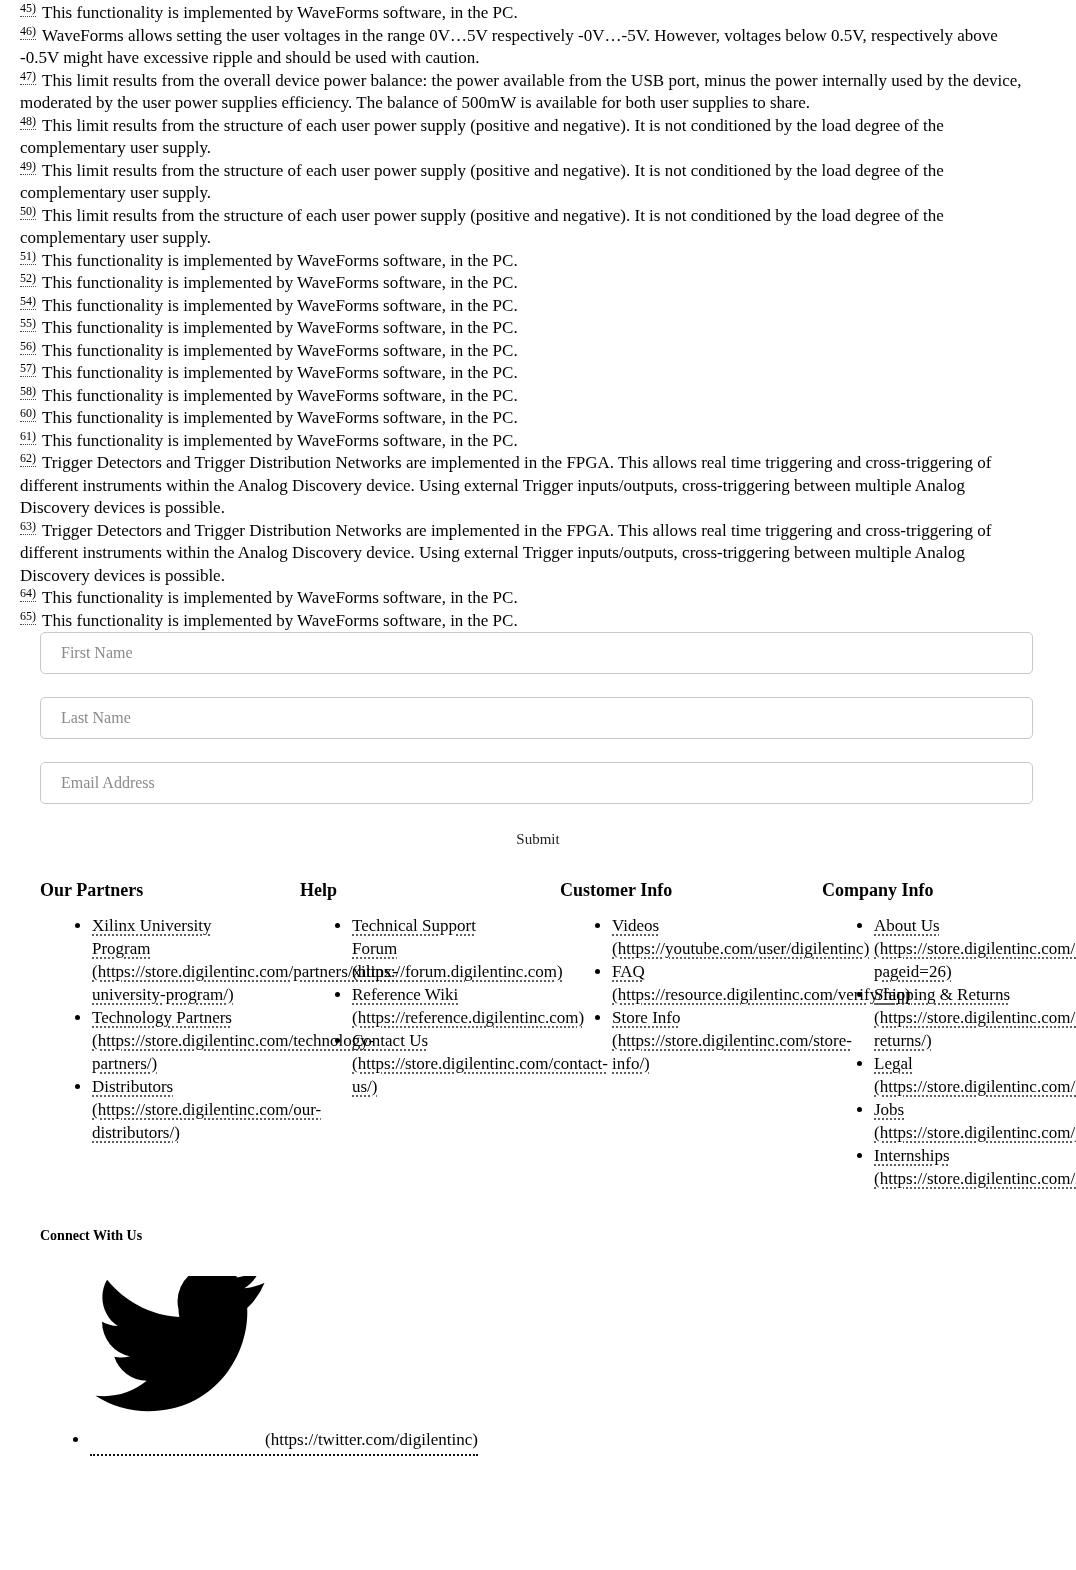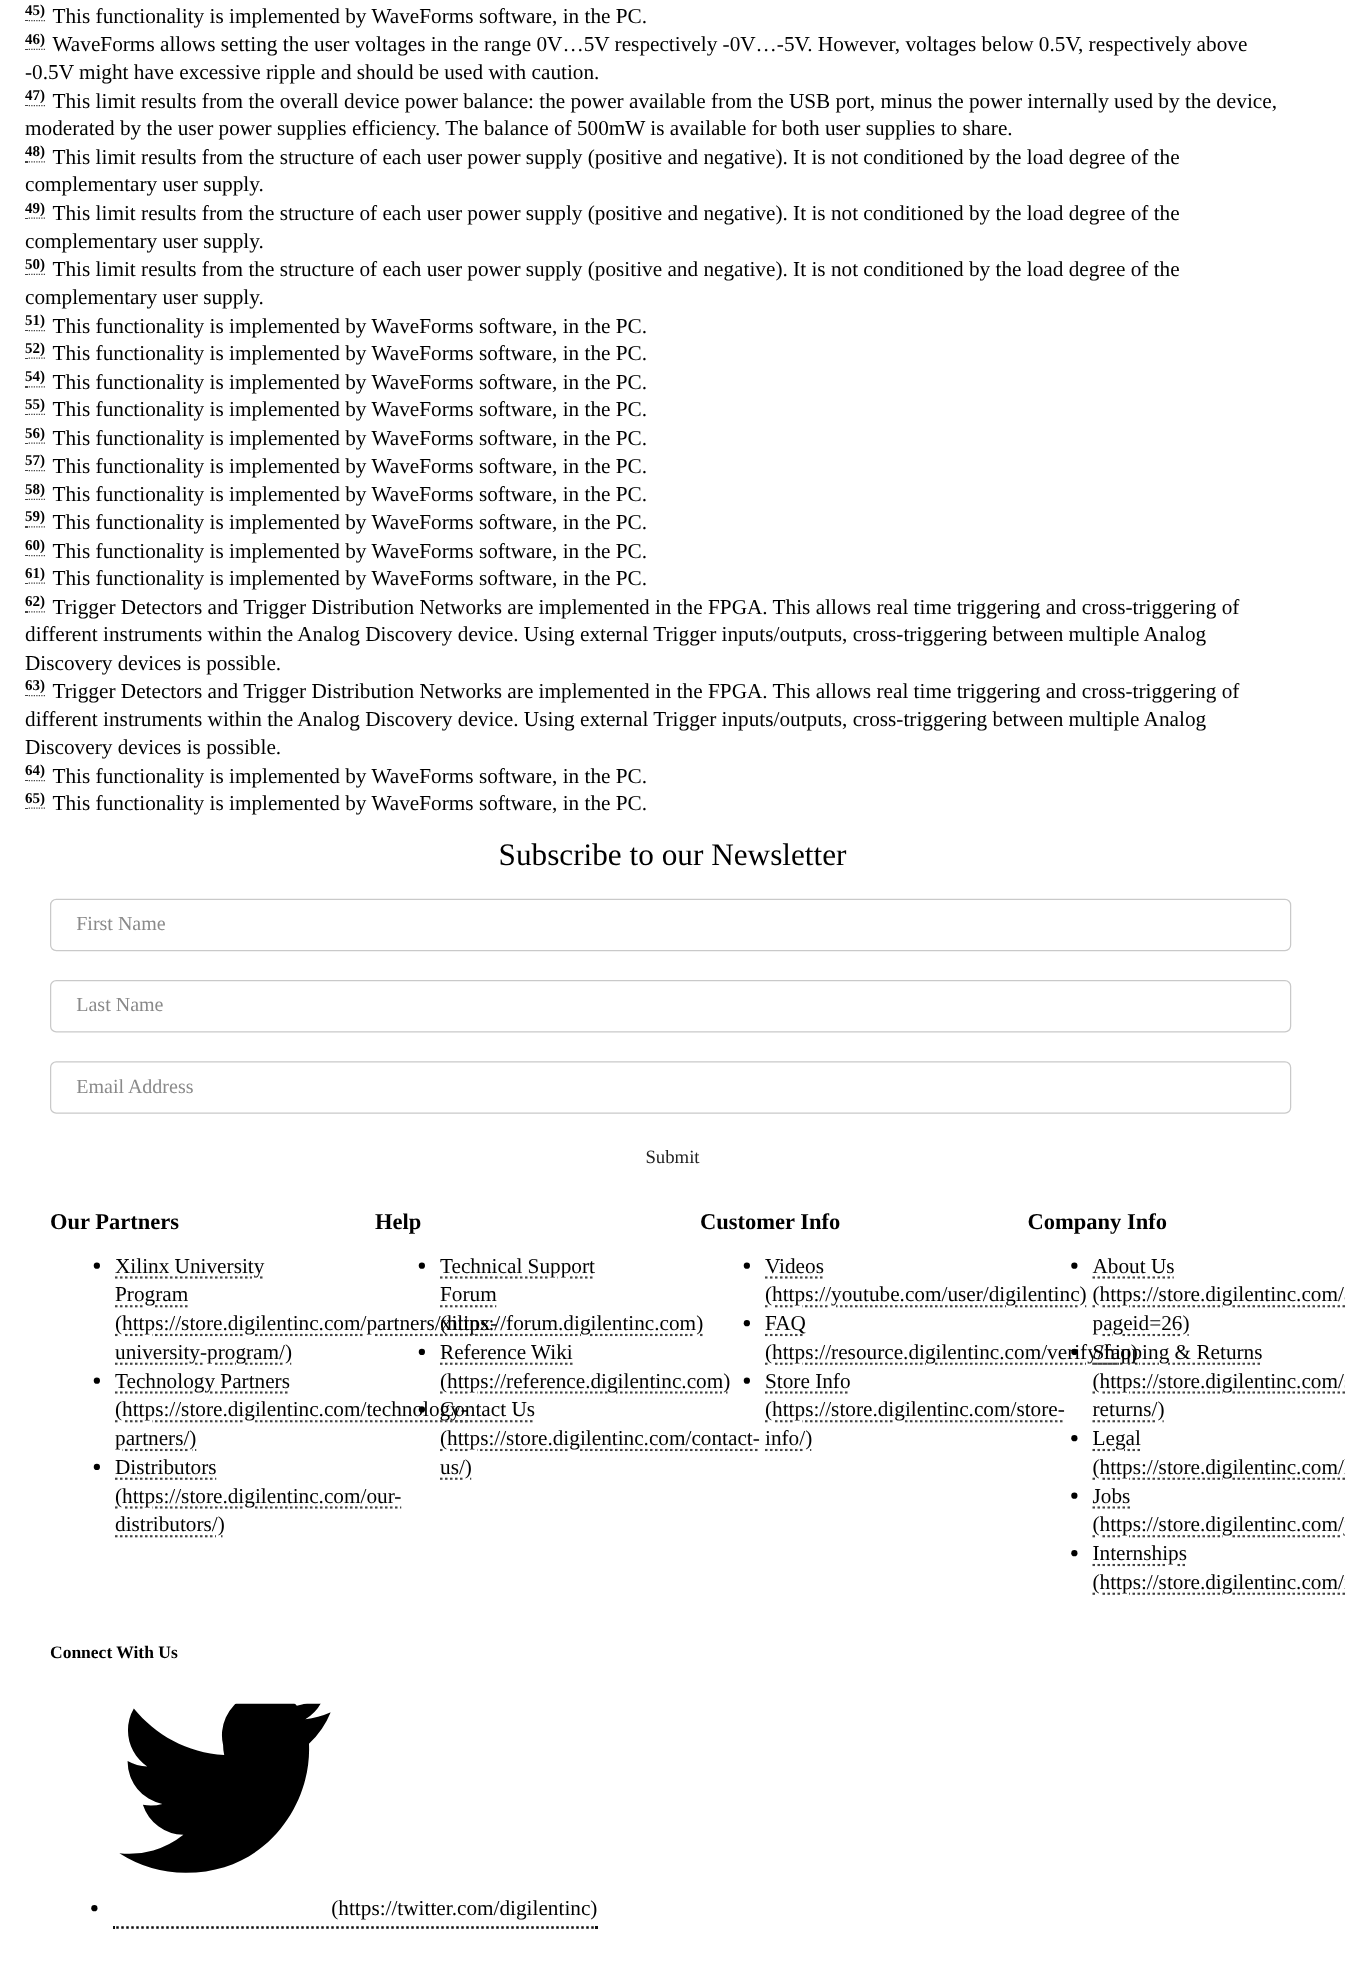--- a/index.html
+++ b/index.html
@@ -4,21 +4,21 @@
 <style>
   html, body { margin:0; padding:0; background:#fff; overflow-x:hidden; }
   .page {
     width:1076px; min-height:1570px; position:relative; overflow:hidden;
     font-family:"Liberation Serif", serif; color:#000; background:#fff;
   }
   
   .footnotes { padding:2px 38px 0 20px; font-size:17px; line-height:22.5px; }
   .footnote { margin:0; }
   .fn-num {
-    font-weight:700; font-size:12px; line-height:0; vertical-align:6px;
+    font-weight:400; font-size:12px; line-height:0; vertical-align:6px;
     border-bottom:1px dotted #444; padding-bottom:1px; margin-right:6px;
   }
   
   .nl-title { margin:16px 0 20px; text-align:center; font-size:25px; font-weight:400; }
   .nl-input {
     display:block; width:951px; height:40px; margin:0 42px 23px 40px;
     border:1px solid #c9c9c9; border-radius:5px; padding:0 20px;
     font-family:"Liberation Serif", serif; font-size:16px; color:#333; outline:none;
   }
   .nl-input::placeholder { color:#8a8a8a; opacity:1; }
@@ -79,37 +79,35 @@
   <div class="footnote"><sup class="fn-num">54)</sup><span class="fn-text">This functionality is implemented by WaveForms software, in the PC.</span></div>
 
   <div class="footnote"><sup class="fn-num">55)</sup><span class="fn-text">This functionality is implemented by WaveForms software, in the PC.</span></div>
 
   <div class="footnote"><sup class="fn-num">56)</sup><span class="fn-text">This functionality is implemented by WaveForms software, in the PC.</span></div>
 
   <div class="footnote"><sup class="fn-num">57)</sup><span class="fn-text">This functionality is implemented by WaveForms software, in the PC.</span></div>
 
   <div class="footnote"><sup class="fn-num">58)</sup><span class="fn-text">This functionality is implemented by WaveForms software, in the PC.</span></div>
 
-  <div class="footnote"><sup class="fn-num">59)</sup><span class="fn-text">This functionality is implemented by WaveForms software, in the PC.</span></div>
 
   <div class="footnote"><sup class="fn-num">60)</sup><span class="fn-text">This functionality is implemented by WaveForms software, in the PC.</span></div>
 
   <div class="footnote"><sup class="fn-num">61)</sup><span class="fn-text">This functionality is implemented by WaveForms software, in the PC.</span></div>
 
   <div class="footnote"><sup class="fn-num">62)</sup><span class="fn-text">Trigger Detectors and Trigger Distribution Networks are implemented in the FPGA. This allows real time triggering and cross-triggering of different instruments within the Analog Discovery device. Using external Trigger inputs/outputs, cross-triggering between multiple Analog Discovery devices is possible.</span></div>
 
   <div class="footnote"><sup class="fn-num">63)</sup><span class="fn-text">Trigger Detectors and Trigger Distribution Networks are implemented in the FPGA. This allows real time triggering and cross-triggering of different instruments within the Analog Discovery device. Using external Trigger inputs/outputs, cross-triggering between multiple Analog Discovery devices is possible.</span></div>
 
   <div class="footnote"><sup class="fn-num">64)</sup><span class="fn-text">This functionality is implemented by WaveForms software, in the PC.</span></div>
 
   <div class="footnote"><sup class="fn-num">65)</sup><span class="fn-text">This functionality is implemented by WaveForms software, in the PC.</span></div>
 </div>
 
   <div class="newsletter">
-    <h2 class="nl-title">Subscribe to our Newsletter</h2>
     <input class="nl-input" type="text" value="" placeholder="First Name" style="">
     <input class="nl-input" type="text" value="" placeholder="Last Name" style="">
     <input class="nl-input" type="text" value="" placeholder="Email Address" style="">
     <button class="nl-submit">Submit</button>
   </div>
 
   <div class="footer-cols">
   <div class="fcol col-0">
     <h3 class="fcol-title">Our Partners</h3>
     <ul class="fcol-list">

